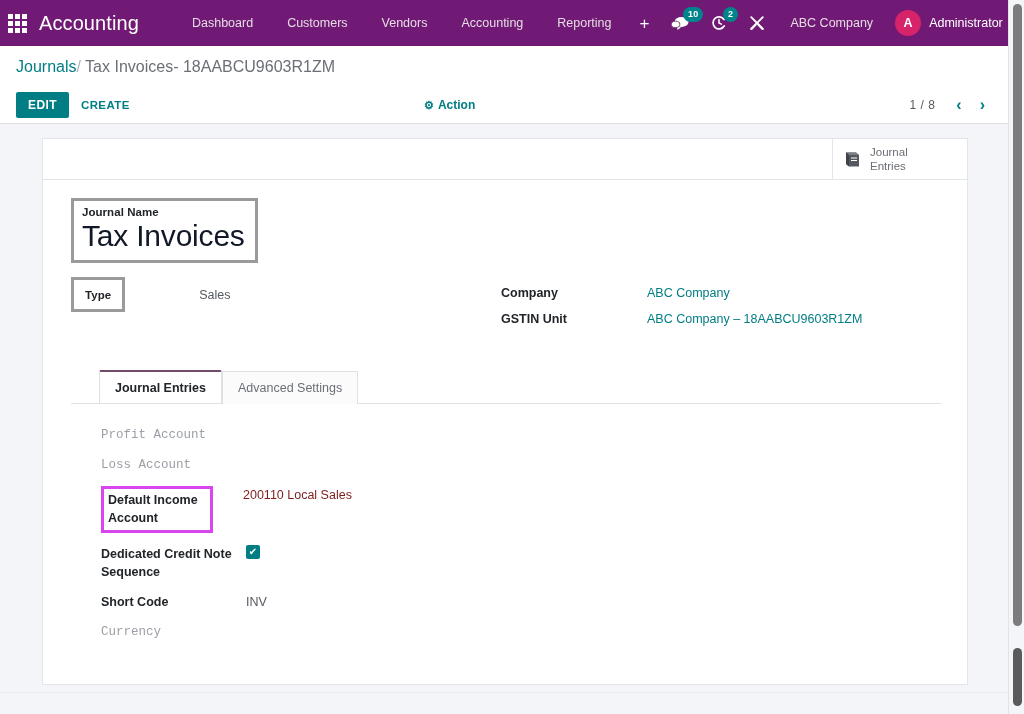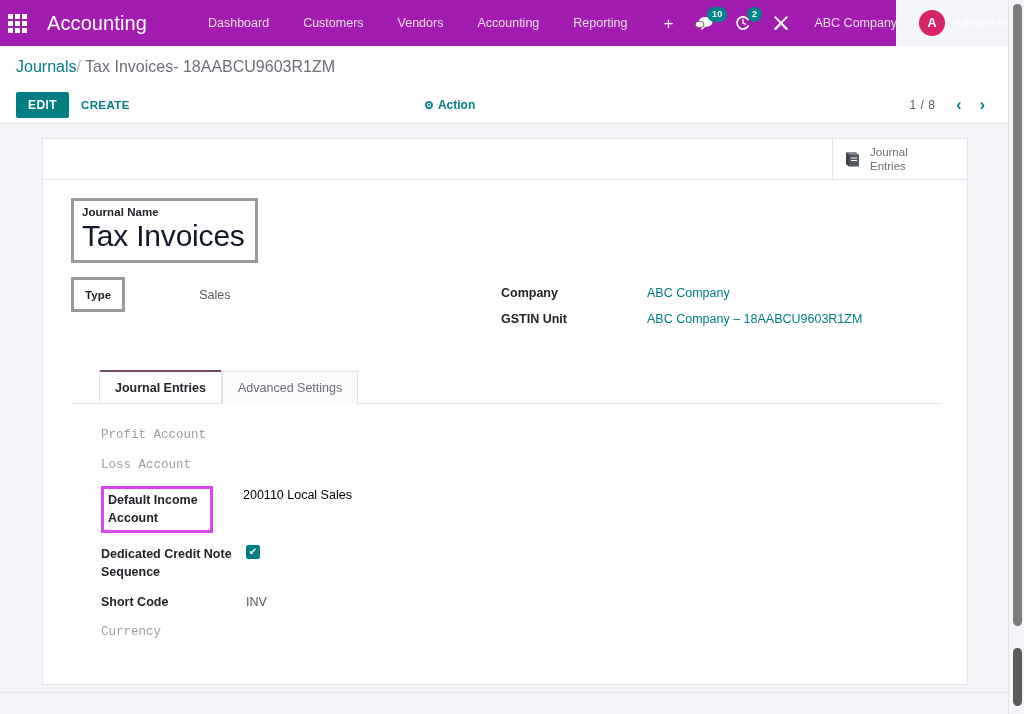--- a/index.html
+++ b/index.html
@@ -5,26 +5,25 @@
   * { box-sizing: border-box; margin: 0; padding: 0; }
   html, body {
     width: 1024px; height: 714px;
     font-family: "Liberation Sans", sans-serif;
     background: #f4f5f8;
     overflow: hidden;
   }
 
   
   .navbar {
-    height: 46px; width: 896px;
-    background: #a21caf;
+    height: 46px; width: 1008px;
+    background: #701a75;
     display: flex; align-items: center;
     padding: 0 0 0 8px;
     position: relative;
-    gap: 8px;
   }
   .apps-icon {
     width: 26px; height: 26px;
     display: grid;
     grid-template-columns: repeat(3, 5px);
     grid-template-rows: repeat(3, 5px);
     gap: 2px;
     justify-content: center; align-content: center;
     margin-right: 4px; cursor: pointer;
   }
@@ -168,21 +167,21 @@
   .tab-body { padding: 22px 26px 0 30px; }
   .section-title {
     font-size: 11px; font-weight: 700; color: #212529;
     letter-spacing: .2px; padding-bottom: 5px;
     border-bottom: 1px solid #e9ecef; width: 370px; margin-bottom: 13px;
   }
   .frow { display: flex; align-items: flex-start; margin-bottom: 12px; min-height: 18px; }
   .frow .flabel { width: 145px; font-size: 12.5px; font-weight: 700; color: #212529; line-height: 18px; }
   .frow .flabel.muted { font-weight: 400; color: #9ba0a6; font-family: Liberation Mono, monospace; }
   .frow .fvalue { font-size: 12.5px; color: #555a60; line-height: 18px; }
-  .frow .fvalue.link { color: #000000; cursor: pointer; }
+  .frow .fvalue.link { color: #7f1d1d; cursor: pointer; }
   .label-annot { border: 3px solid #d946ef; padding: 2px 8px 3px 4px; width: 112px; }
   .label-annot .flabel { width: auto; }
 
   .checkbox {
     width: 14px; height: 14px; background: #017e84;
     border-radius: 2px; display: inline-flex;
     align-items: center; justify-content: center;
     color: #fff; font-size: 10px; line-height: 1; cursor: pointer;
   }
 

